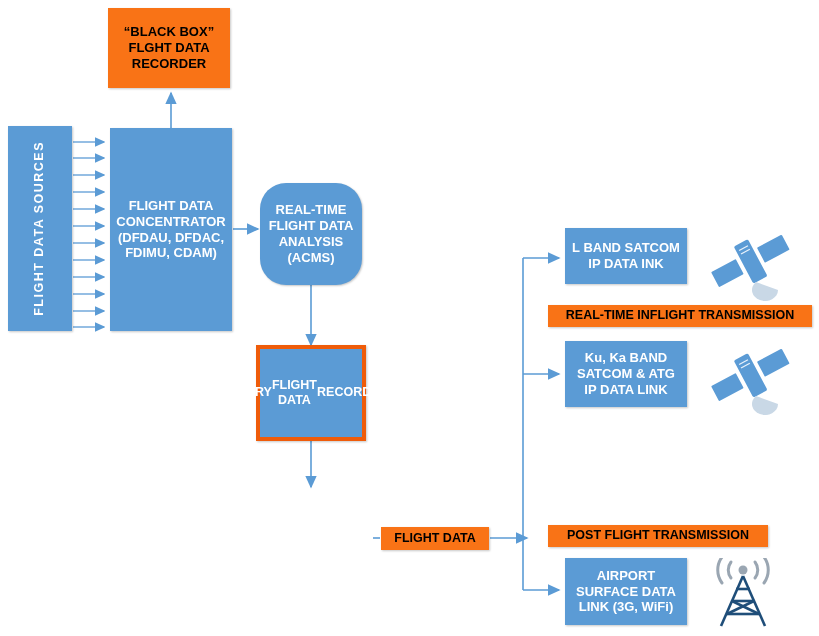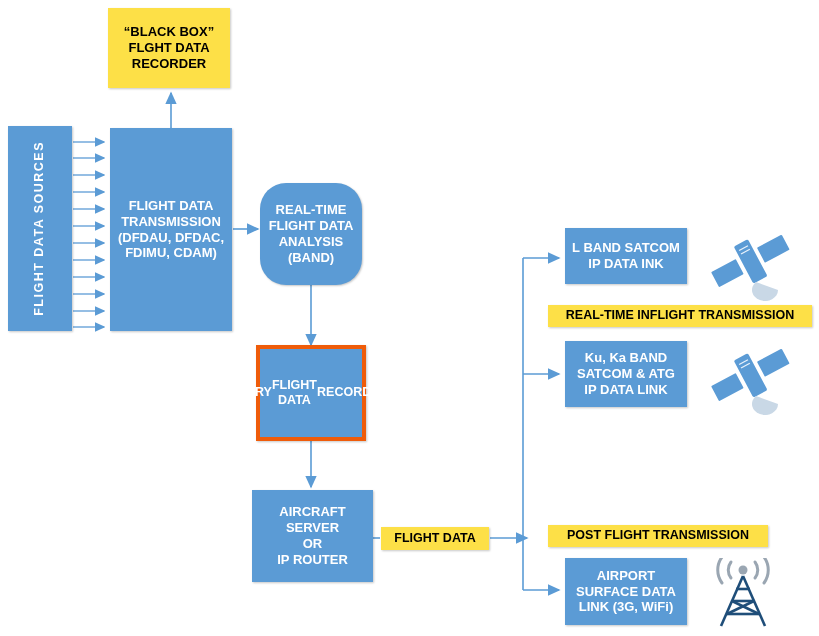--- a/index.html
+++ b/index.html
@@ -4,21 +4,21 @@
 <style>
   html,body{margin:0;padding:0;background:#ffffff;}
   body{width:819px;height:636px;overflow:hidden;
        font-family:"Liberation Sans","DejaVu Sans",sans-serif;}
   #canvas{position:relative;width:819px;height:636px;background:#fff;}
 
   .box{position:absolute;box-sizing:border-box;display:flex;align-items:center;
        justify-content:center;text-align:center;line-height:1.22;}
   .blue{background:#5b9bd5;color:#ffffff;font-weight:bold;
         box-shadow:1px 1px 2px rgba(0,0,0,0.22);}
-  .orange{background:#fde047;color:#000000;font-weight:bold;
+  .orange{background:#f97316;color:#000000;font-weight:bold;
           box-shadow:1px 1px 2px rgba(0,0,0,0.22);}
   .qar{border:4px solid #ef5c0a;}
   .vert span{writing-mode:vertical-rl;transform:rotate(180deg);letter-spacing:1.5px;}
 
   svg.wire{position:absolute;left:0;top:0;width:819px;height:636px;
            pointer-events:none;overflow:visible;}
   .ln{stroke:#5b9bd5;stroke-width:1.6;fill:none;}
   .ln2{stroke:#5b9bd5;stroke-width:1.3;fill:none;}
 
   .icon{position:absolute;}
@@ -79,45 +79,39 @@
   </div>
 
   <div class="box orange" style="left:108px;top:8px;width:122px;height:80px;font-size:13px;flex-direction:column;">
     <div>“BLACK BOX”</div>
     <div>FLGHT DATA</div>
     <div>RECORDER</div>
   </div>
 
   <div class="box blue" style="left:110px;top:128px;width:122px;height:203px;font-size:13px;flex-direction:column;">
     <div>FLIGHT DATA</div>
-    <div>TRANSMISSION</div>
+    <div>CONCENTRATOR</div>
     <div>(DFDAU, DFDAC,</div>
     <div>FDIMU, CDAM)</div>
   </div>
 
   <div class="box blue" style="left:260px;top:183px;width:102px;height:102px;font-size:13px;flex-direction:column;border-radius:26px;">
     <div>REAL-TIME</div>
     <div>FLIGHT DATA</div>
     <div>ANALYSIS</div>
-    <div>(BAND)</div>
+    <div>(ACMS)</div>
   </div>
 
   <div class="box blue qar" style="left:256px;top:345px;width:110px;height:96px;font-size:12.5px;flex-direction:row;">
     <div>AUXILLIARY</div>
     <div>FLIGHT DATA</div>
     <div>RECORDER</div>
     <div>(QAR)</div>
   </div>
 
-  <div class="box blue" style="left:252px;top:490px;width:121px;height:92px;font-size:13px;flex-direction:column;">
-    <div>AIRCRAFT</div>
-    <div>SERVER</div>
-    <div>OR</div>
-    <div>IP ROUTER</div>
-  </div>
 
   <div class="box orange" style="left:381px;top:527px;width:108px;height:23px;font-size:12.5px;">
     <span>FLIGHT DATA</span>
   </div>
 
   <div class="box blue" style="left:565px;top:228px;width:122px;height:56px;font-size:13px;flex-direction:column;">
     <div>L BAND SATCOM</div>
     <div>IP DATA INK</div>
   </div>
 

